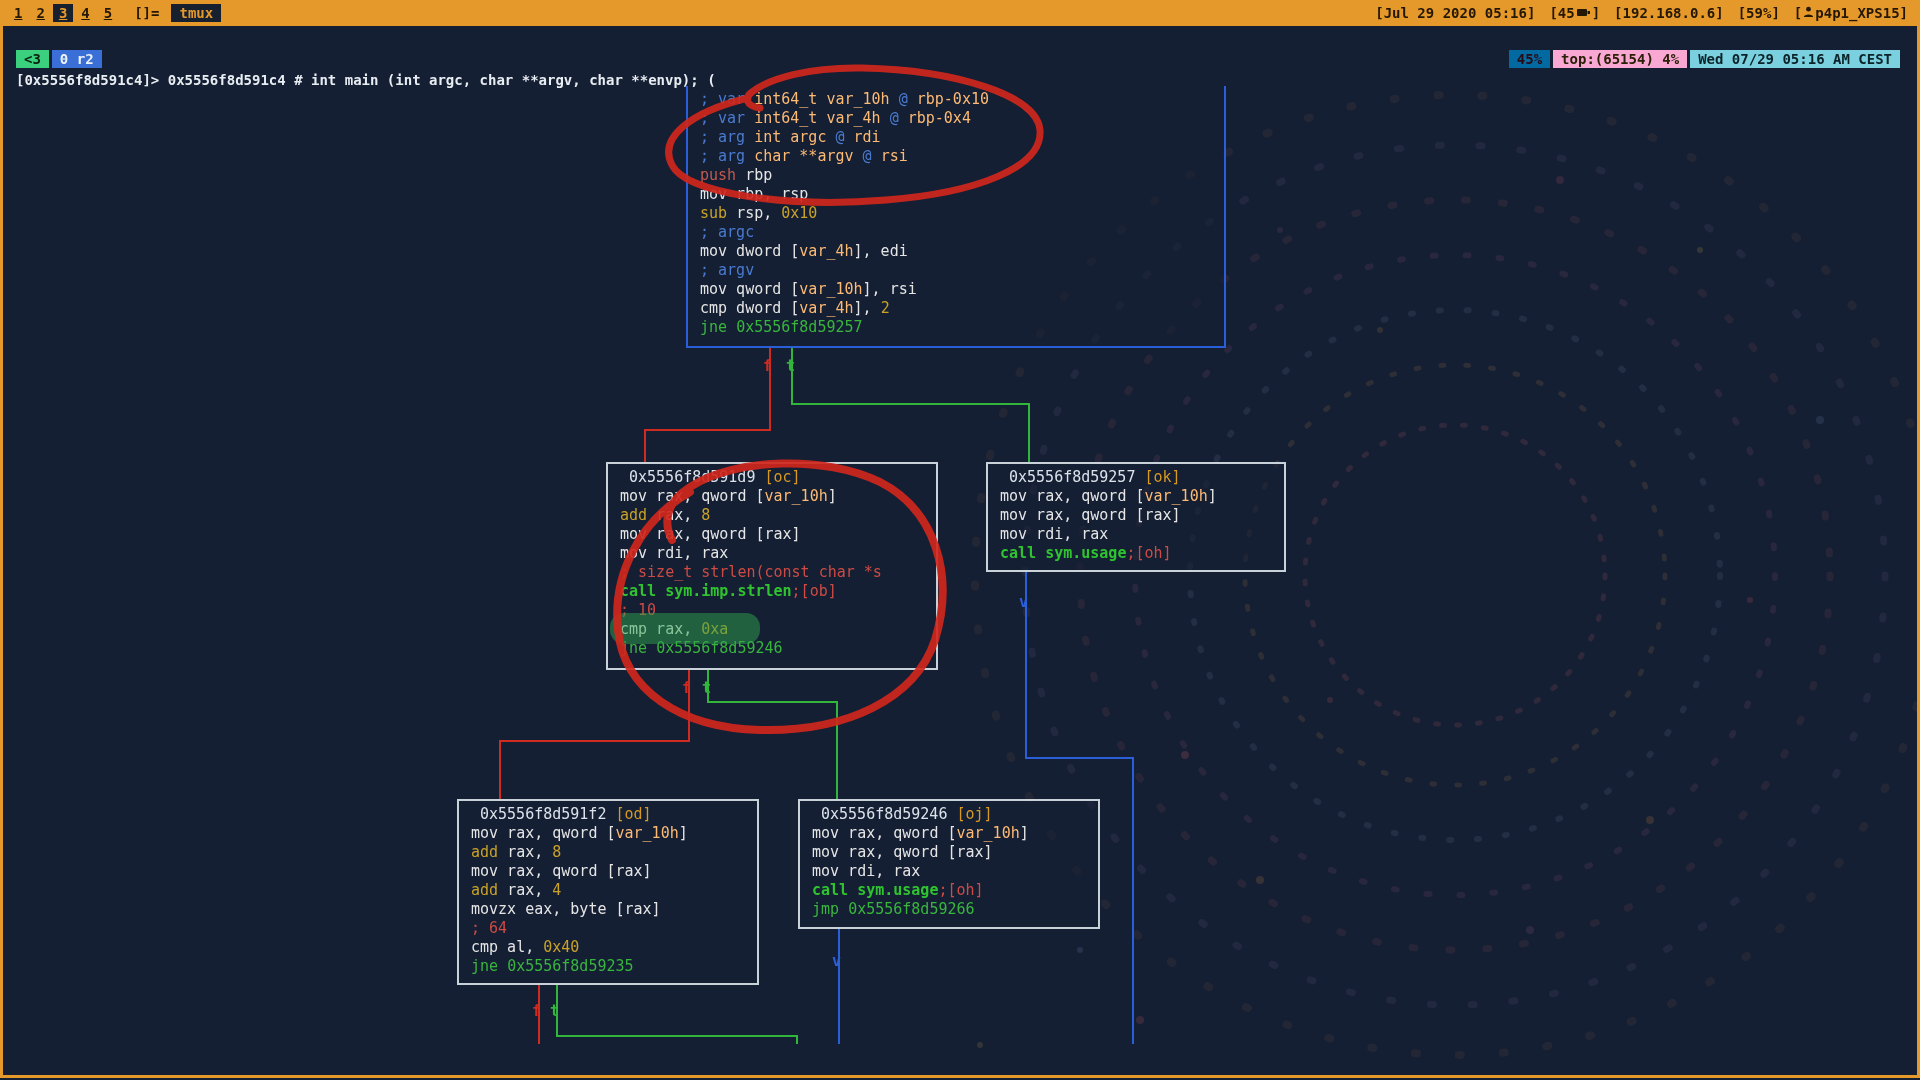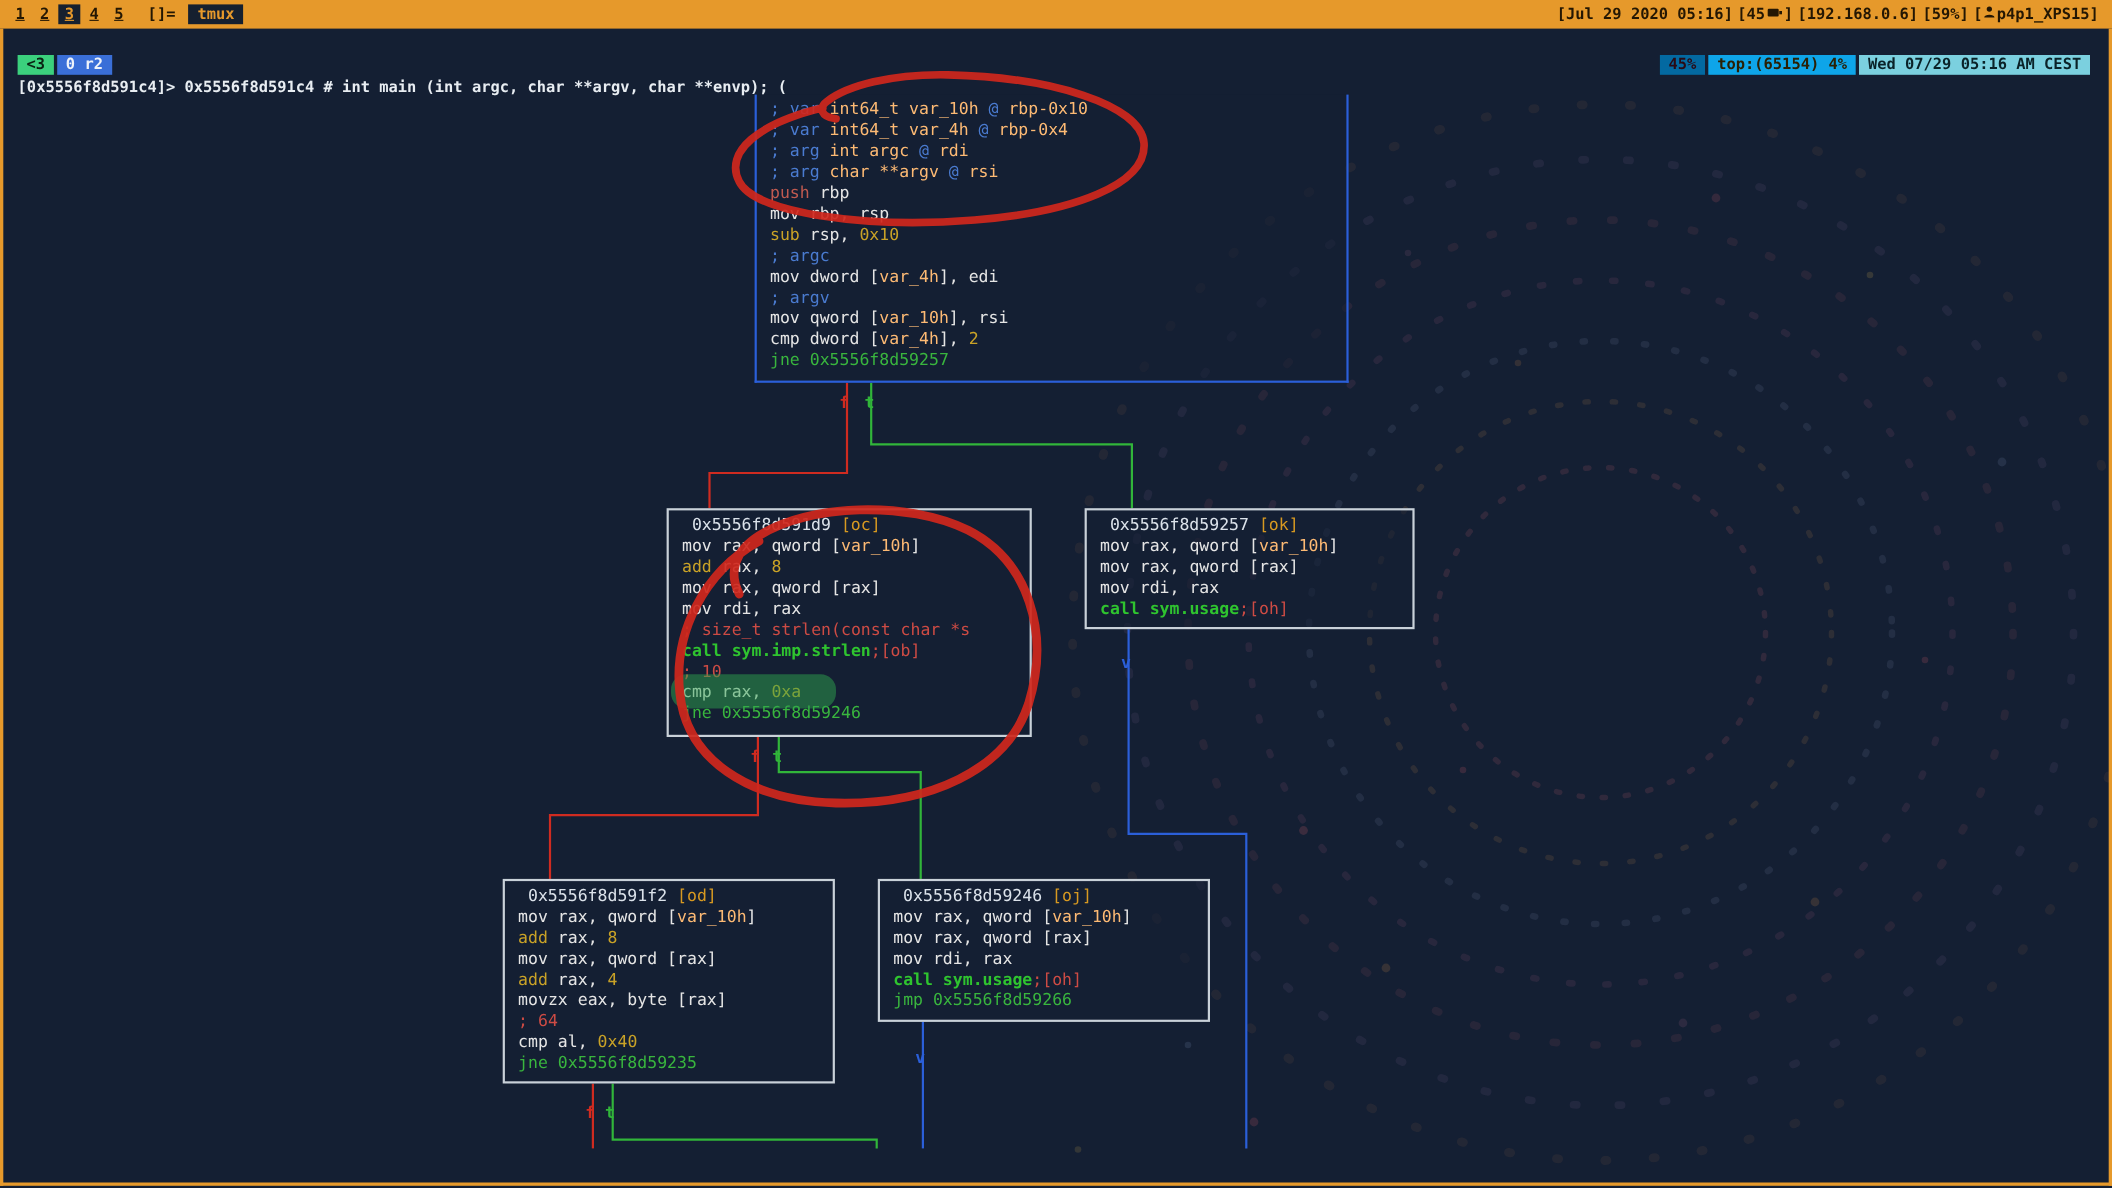--- a/index.html
+++ b/index.html
@@ -7,38 +7,38 @@
   .screen{position:relative;width:1920px;height:1080px;background:#141f33;overflow:hidden;}
 
   
   .tmux-bar{position:absolute;top:0;left:0;width:1920px;height:26px;background:#e6992b;
     display:flex;align-items:center;font-size:14px;font-weight:bold;color:#241703;z-index:40;}
   .tmux-left{display:flex;align-items:center;padding-left:8px;}
   .twin{text-decoration:underline;padding:1px 6px;margin-right:2px;cursor:default;}
   .twin.active{background:#16202f;color:#e6992b;}
   .tmux-layout{margin-left:14px;}
   .tmux-session{background:#16202f;color:#e6992b;padding:1px 8px;margin-left:12px;}
-  .tmux-right{margin-left:auto;display:flex;align-items:center;gap:4px;padding-right:12px;}
+  .tmux-right{margin-left:auto;display:flex;align-items:center;gap:14px;padding-right:12px;}
   .tmux-right .grp{display:flex;align-items:center;}
   .ticon{display:inline-block;margin:0 1px;}
 
   
   .term-border{position:absolute;top:26px;left:0;width:1914px;height:1049px;
     border-left:3px solid #e6992b;border-right:3px solid #e6992b;border-bottom:3px solid #e6992b;
     z-index:50;pointer-events:none;}
 
   
   .r2-bar{position:absolute;top:48px;left:16px;right:20px;height:22px;display:flex;
     justify-content:space-between;align-items:center;font-size:14px;font-weight:bold;z-index:30;}
   .segwrap{display:flex;gap:3px;}
   .seg{padding:1px 8px;}
   .seg-green{background:#3bd07d;color:#0a2213;}
   .seg-blue{background:#3a6fd8;color:#eef3fa;}
   .seg-pink{background:#0369a1;color:#2a0a14;}
-  .seg-yellow{background:#0ea5e9;color:#2a2005;}
+  .seg-yellow{background:#f9a8d4;color:#2a2005;}
   .seg-cyan{background:#7bd0df;color:#0a2228;}
 
   
   .cmdline{position:absolute;top:72px;left:16px;font-size:14px;font-weight:bold;
     color:#e8edf2;white-space:pre;z-index:20;}
 
   
   .layer{position:absolute;top:0;left:0;width:1920px;height:1080px;pointer-events:none;}
   #pattern{z-index:1;}
   #edges{z-index:5;}

